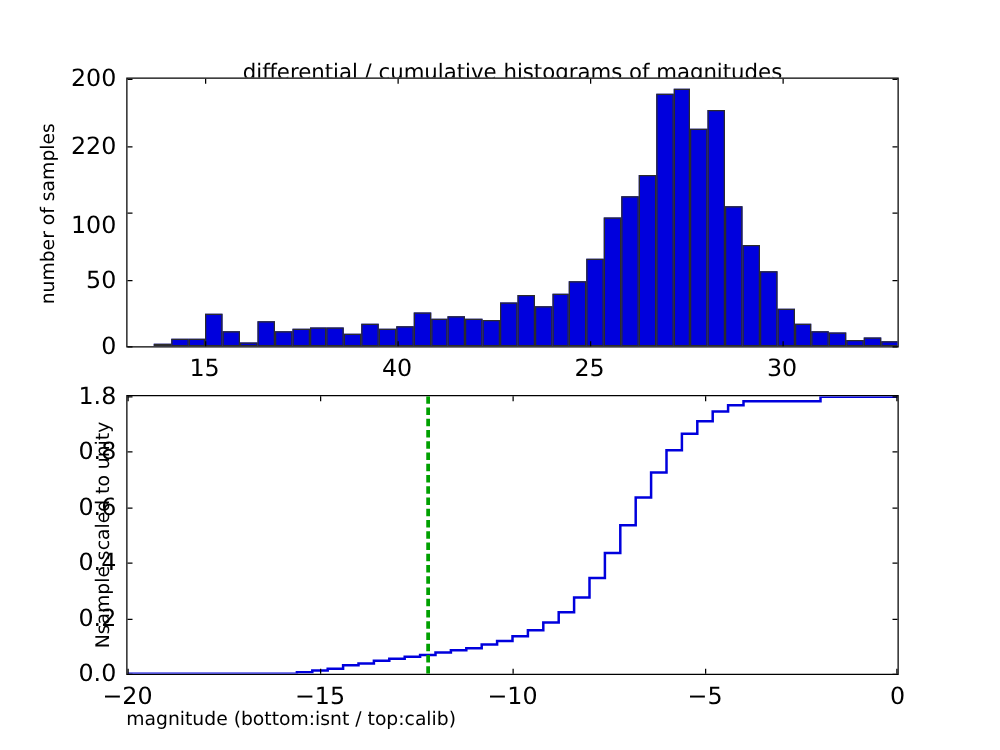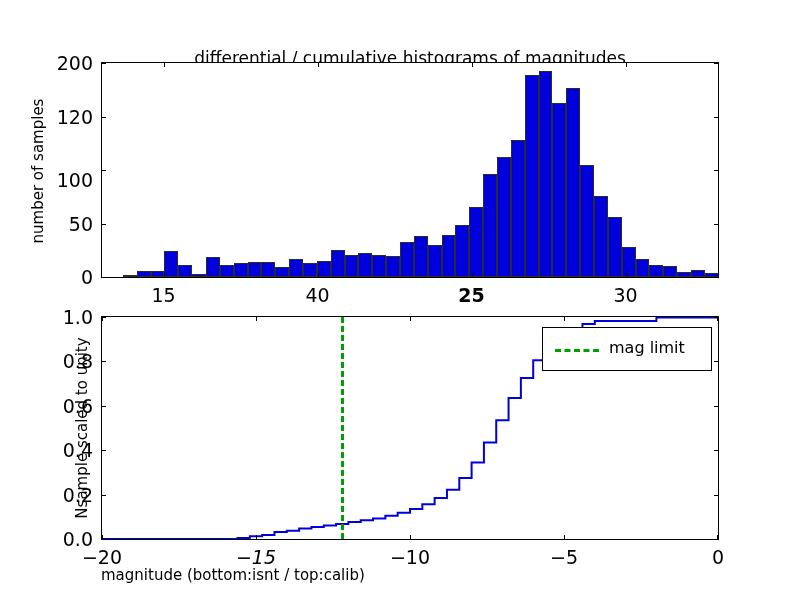--- a/index.html
+++ b/index.html
@@ -98,62 +98,58 @@
   <div class="ylab" id="ylab-top">number of samples</div>
   <div id="top-ticks">
       <div class="tick x" style="left: 163.6px; top: 63px;"></div>
       <div class="tick x" style="left: 163.6px; top: 273px;"></div>
       <div class="ticklab x" style="left: 163.6px; top: 284px;">15</div>
       <div class="tick x" style="left: 317.6px; top: 63px;"></div>
       <div class="tick x" style="left: 317.6px; top: 273px;"></div>
       <div class="ticklab x" style="left: 317.6px; top: 284px;">40</div>
       <div class="tick x" style="left: 471.6px; top: 63px;"></div>
       <div class="tick x" style="left: 471.6px; top: 273px;"></div>
-      <div class="ticklab x" style="left: 471.6px; top: 284px; font-weight: bold;">25</div>
+      <div class="ticklab x" style="left: 471.6px; top: 284px;">25</div>
       <div class="tick x" style="left: 625.6px; top: 63px;"></div>
       <div class="tick x" style="left: 625.6px; top: 273px;"></div>
       <div class="ticklab x" style="left: 625.6px; top: 284px;">30</div>
       <div class="tick y" style="left: 102px; top: 277px;"></div>
       <div class="tick y" style="left: 714px; top: 277px;"></div>
       <div class="ticklab y" style="left: 39px; width: 54px; top: 277px;">0</div>
       <div class="tick y" style="left: 102px; top: 223.5px;"></div>
       <div class="tick y" style="left: 714px; top: 223.5px;"></div>
       <div class="ticklab y" style="left: 39px; width: 54px; top: 223.5px;">50</div>
       <div class="tick y" style="left: 102px; top: 170px;"></div>
       <div class="tick y" style="left: 714px; top: 170px;"></div>
       <div class="ticklab y" style="left: 39px; width: 54px; top: 170px; margin-top: 10px;">100</div>
       <div class="tick y" style="left: 102px; top: 116.5px;"></div>
       <div class="tick y" style="left: 714px; top: 116.5px;"></div>
-      <div class="ticklab y" style="left: 39px; width: 54px; top: 116.5px;">120</div>
+      <div class="ticklab y" style="left: 39px; width: 54px; top: 116.5px;">220</div>
       <div class="tick y" style="left: 102px; top: 63px;"></div>
       <div class="tick y" style="left: 714px; top: 63px;"></div>
       <div class="ticklab y" style="left: 39px; width: 54px; top: 63px;">200</div>
     </div>
 
   <div class="axes" id="ax-bot">
     <div class="plotclip" id="bot-plot">
       <svg class="cumsvg" id="cum-svg" width="616" height="222">
           <path d="M0.00,222.00 L123.20,222.00 L123.20,222.00 L135.52,222.00 L135.52,220.89 L147.84,220.89 L147.84,219.34 L160.16,219.34 L160.16,218.00 L172.48,218.00 L172.48,215.12 L184.80,215.12 L184.80,213.79 L197.12,213.79 L197.12,211.57 L209.44,211.57 L209.44,210.01 L221.76,210.01 L221.76,208.46 L234.08,208.46 L234.08,206.90 L246.40,206.90 L246.40,204.91 L258.72,204.91 L258.72,203.13 L271.04,203.13 L271.04,201.58 L283.36,201.58 L283.36,198.69 L295.68,198.69 L295.68,195.80 L308.00,195.80 L308.00,192.03 L320.32,192.03 L320.32,187.15 L332.64,187.15 L332.64,180.93 L344.96,180.93 L344.96,172.72 L357.28,172.72 L357.28,160.95 L369.60,160.95 L369.60,145.41 L381.92,145.41 L381.92,125.43 L394.24,125.43 L394.24,103.23 L406.56,103.23 L406.56,81.03 L418.88,81.03 L418.88,61.05 L431.20,61.05 L431.20,43.29 L443.52,43.29 L443.52,29.97 L455.84,29.97 L455.84,19.98 L468.16,19.98 L468.16,12.21 L480.48,12.21 L480.48,7.10 L492.80,7.10 L492.80,4.00 L554.40,4.00 L554.40,0.44 L616.00,0.44 L616.00,0.00" fill="none" stroke="#0000dd" stroke-width="2"></path>
         </svg>
       <div class="maglimit" id="maglimit" style="left: 238.7px;"></div>
     </div>
-    <div class="legend">
-      <div class="legend-line"></div>
-      <div class="legend-text">mag limit</div>
-    </div>
   </div>
   <div class="ylab" id="ylab-bot">Nsample scaled to unity</div>
   <div id="xlab-bot">magnitude (bottom:isnt / top:calib)</div>
   <div id="bot-ticks">
       <div class="tick x" style="left: 102px; top: 317px;"></div>
       <div class="tick x" style="left: 102px; top: 535px;"></div>
       <div class="ticklab x" style="left: 102px; top: 546px;">−20</div>
       <div class="tick x" style="left: 256px; top: 317px;"></div>
       <div class="tick x" style="left: 256px; top: 535px;"></div>
-      <div class="ticklab x" style="left: 256px; top: 546px; font-style: italic;">−15</div>
+      <div class="ticklab x" style="left: 256px; top: 546px;">−15</div>
       <div class="tick x" style="left: 410px; top: 317px;"></div>
       <div class="tick x" style="left: 410px; top: 535px;"></div>
       <div class="ticklab x" style="left: 410px; top: 546px;">−10</div>
       <div class="tick x" style="left: 564px; top: 317px;"></div>
       <div class="tick x" style="left: 564px; top: 535px;"></div>
       <div class="ticklab x" style="left: 564px; top: 546px;">−5</div>
       <div class="tick x" style="left: 717px; top: 317px;"></div>
       <div class="tick x" style="left: 717px; top: 535px;"></div>
       <div class="ticklab x" style="left: 718px; top: 546px;">0</div>
       <div class="tick y" style="left: 102px; top: 539px;"></div>
@@ -166,16 +162,16 @@
       <div class="tick y" style="left: 714px; top: 450.2px;"></div>
       <div class="ticklab y" style="left: 39px; width: 54px; top: 450.2px;">0.4</div>
       <div class="tick y" style="left: 102px; top: 405.8px;"></div>
       <div class="tick y" style="left: 714px; top: 405.8px;"></div>
       <div class="ticklab y" style="left: 39px; width: 54px; top: 405.8px;">0.6</div>
       <div class="tick y" style="left: 102px; top: 361.4px;"></div>
       <div class="tick y" style="left: 714px; top: 361.4px;"></div>
       <div class="ticklab y" style="left: 39px; width: 54px; top: 361.4px;">0.8</div>
       <div class="tick y" style="left: 102px; top: 317px;"></div>
       <div class="tick y" style="left: 714px; top: 317px;"></div>
-      <div class="ticklab y" style="left: 39px; width: 54px; top: 317px;">1.0</div>
+      <div class="ticklab y" style="left: 39px; width: 54px; top: 317px;">1.8</div>
     </div>
 
 </div>
 
 </body></html>

